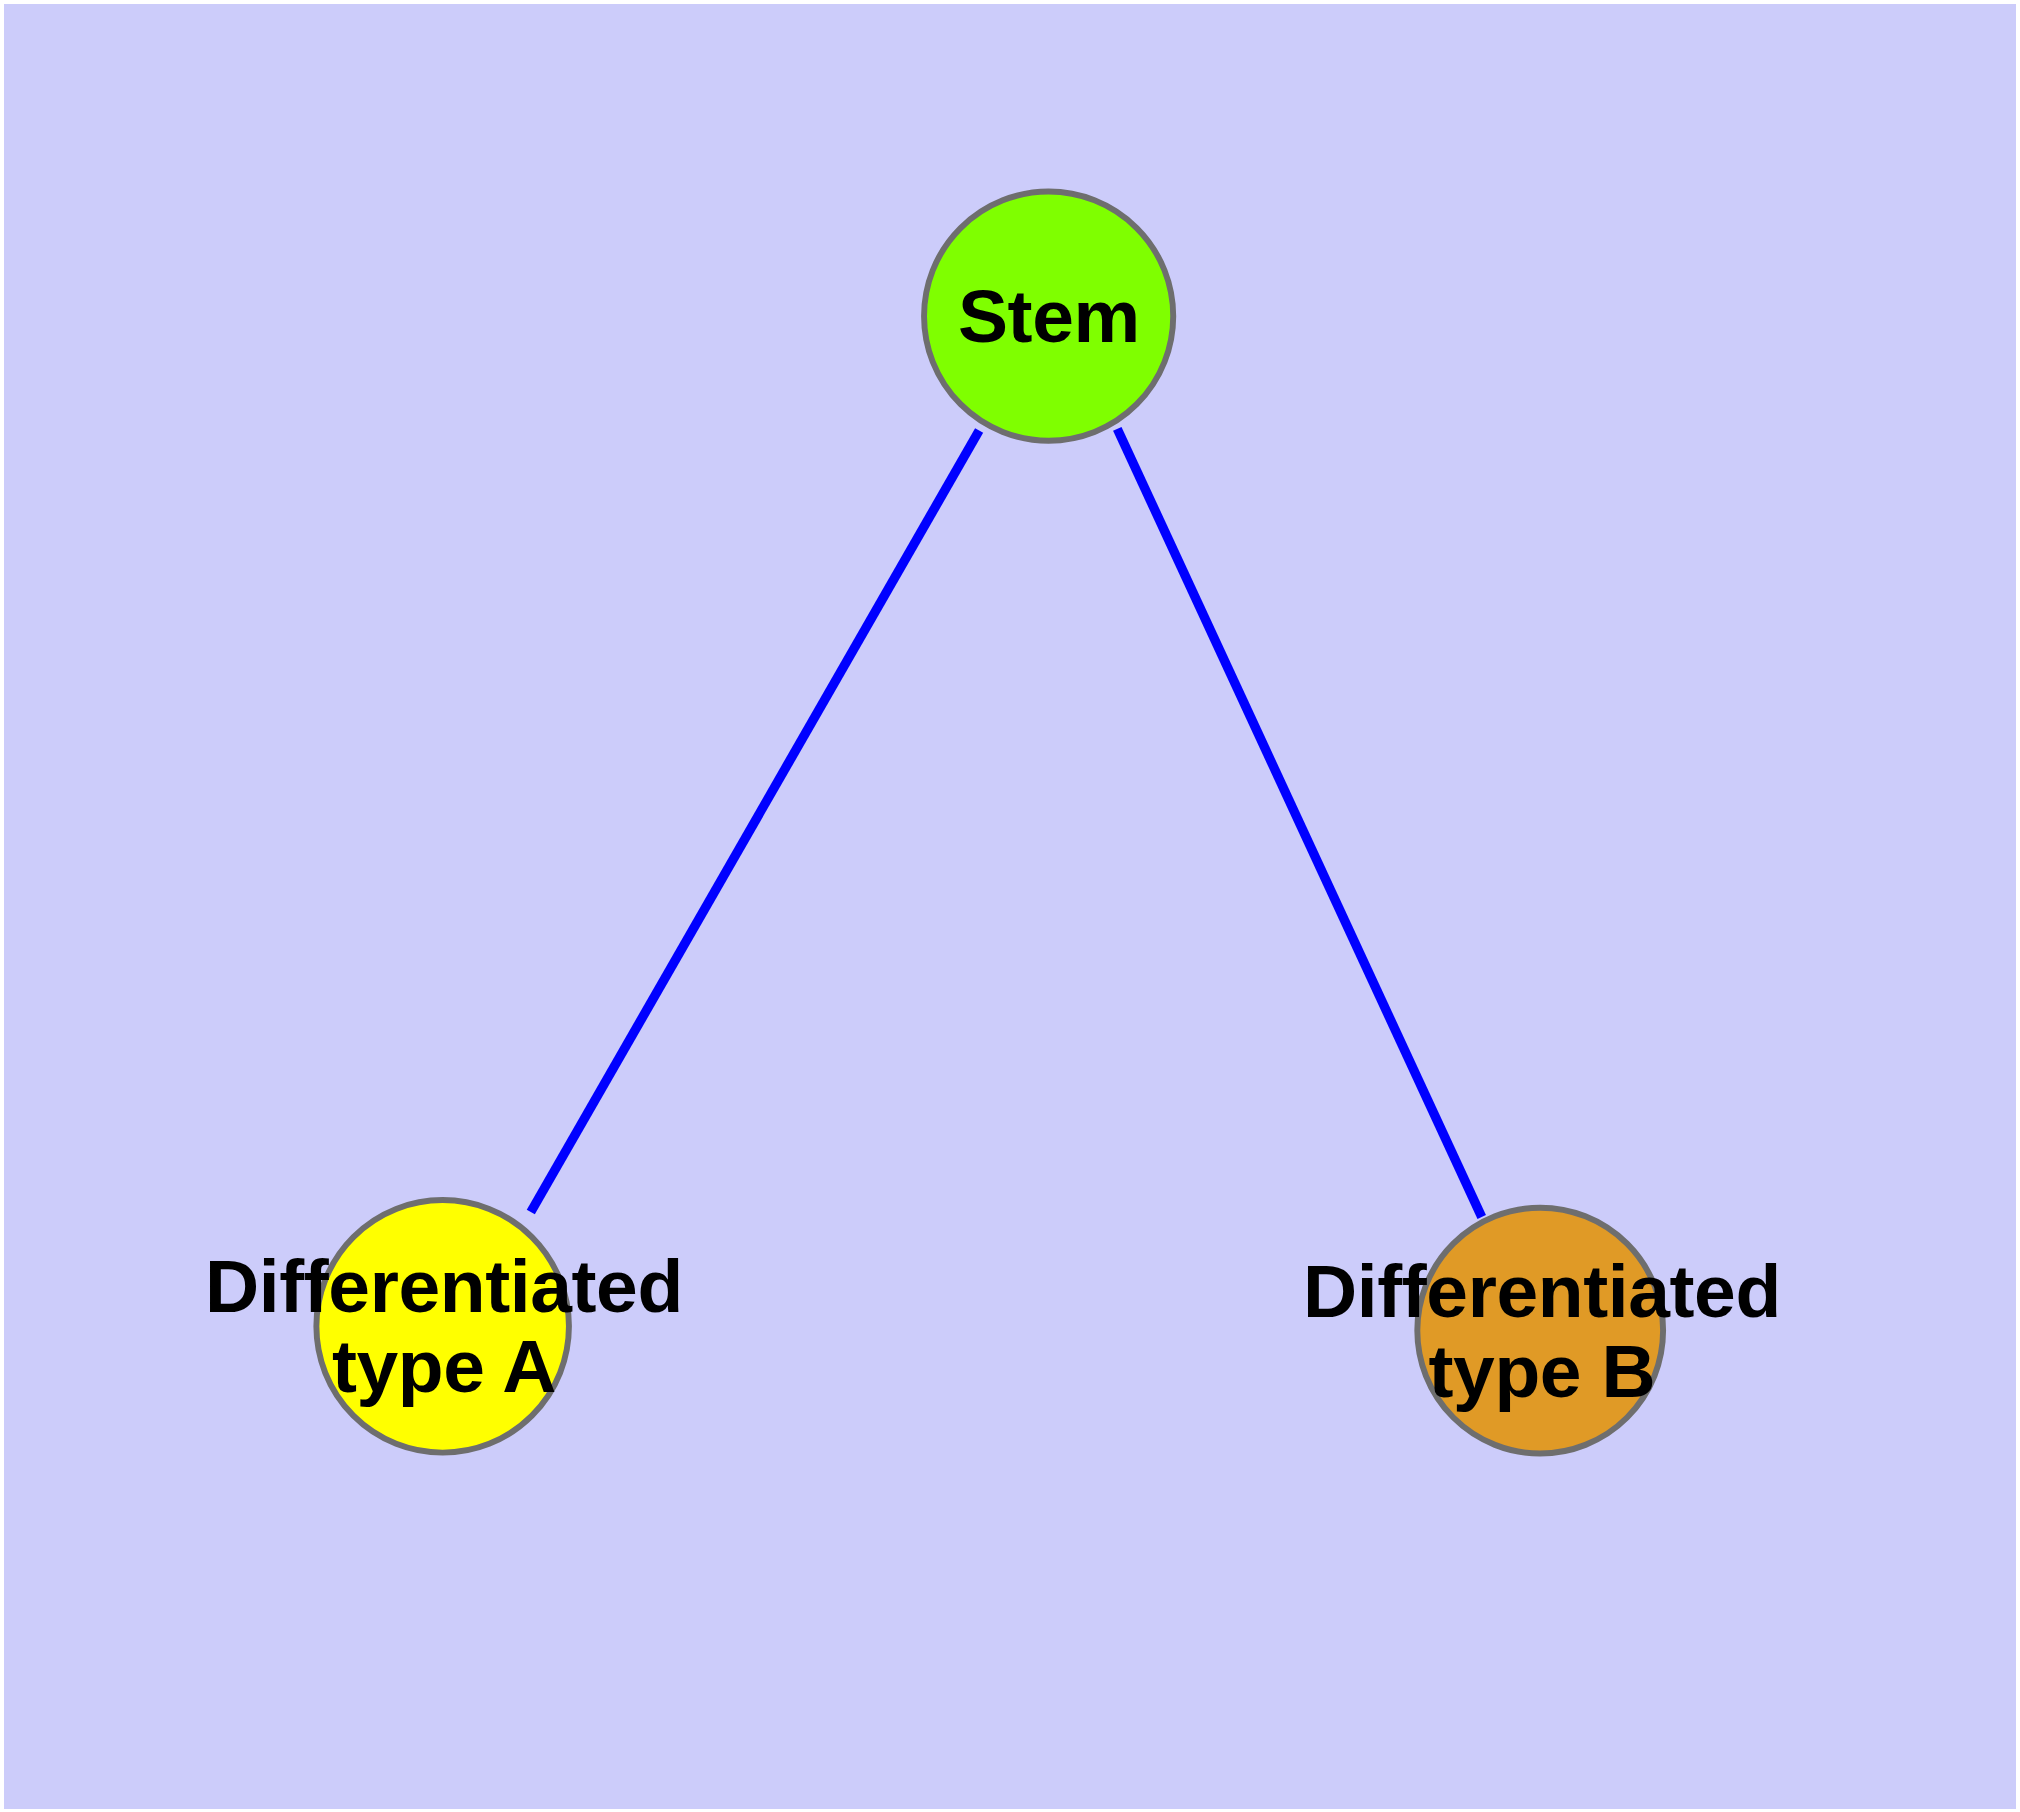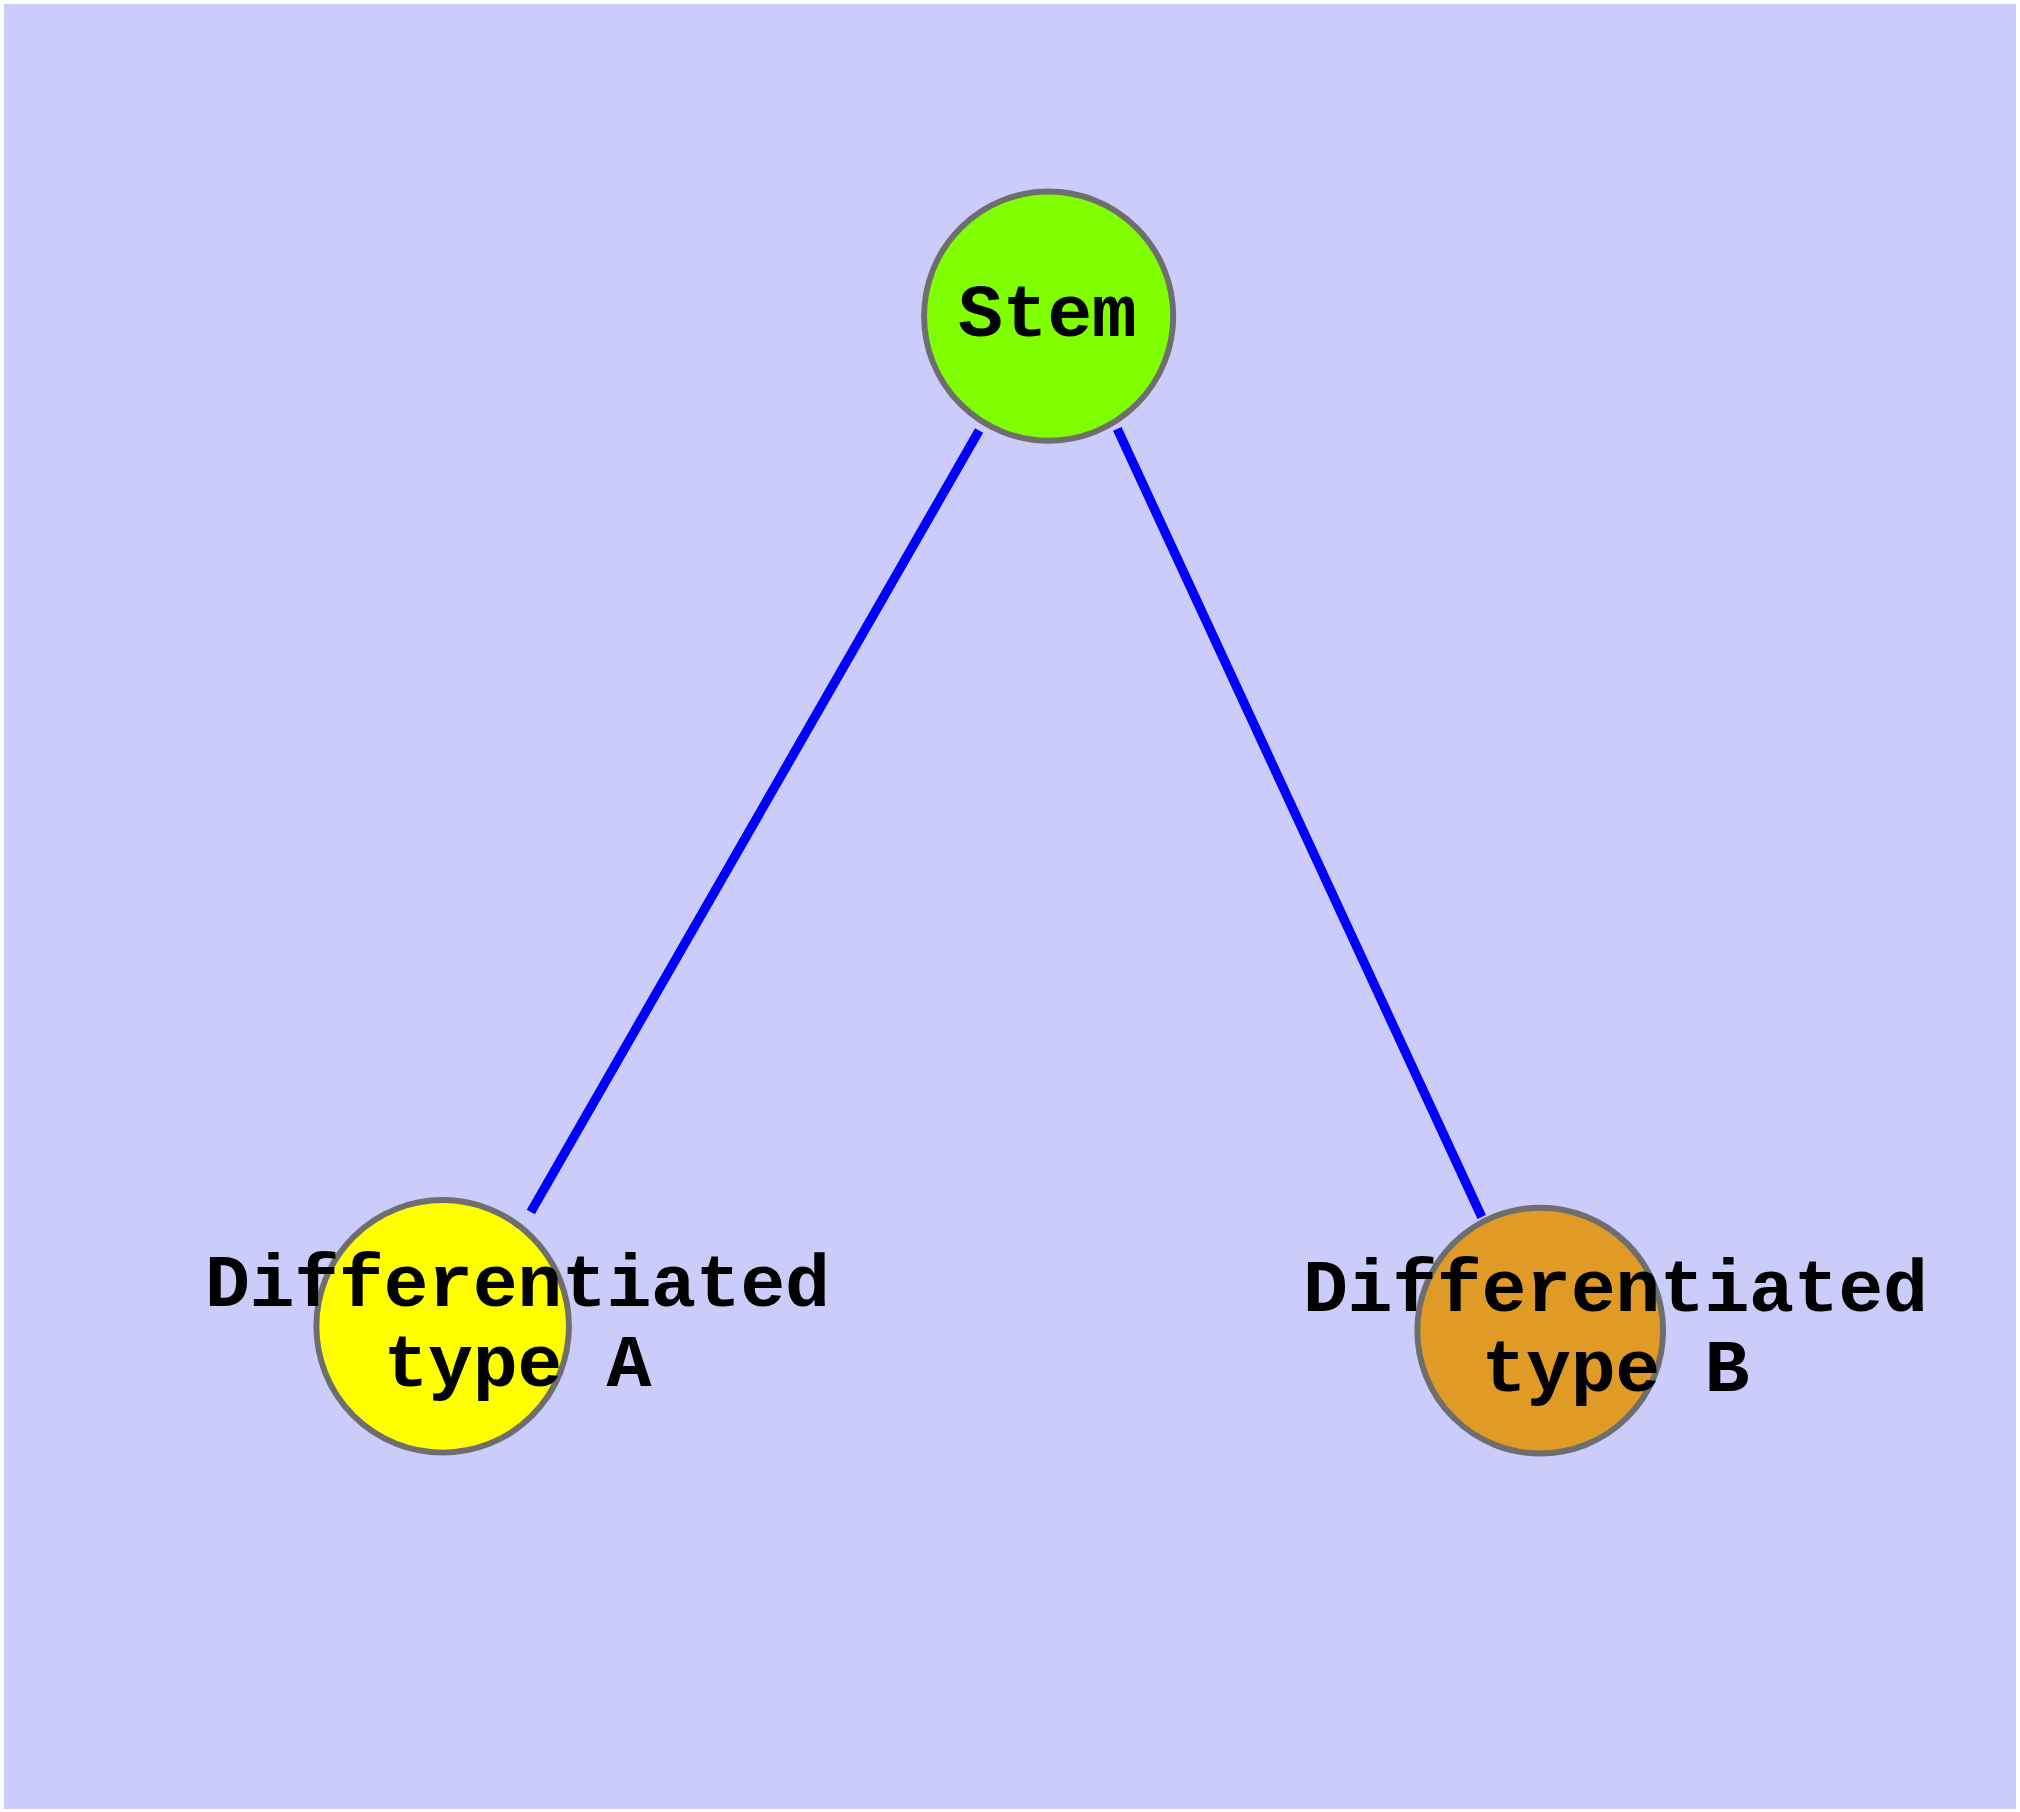--- a/index.html
+++ b/index.html
@@ -7,21 +7,21 @@
     margin: 0;
     padding: 0;
     background: #ffffff;
   }
   #canvas {
     position: relative;
     width: 2021px;
     height: 1812px;
     overflow: hidden;
     background: #ffffff;
-    font-family: Liberation Mono, monospace;
+    font-family: Liberation Sans, sans-serif;
   }
   #plot-area {
     position: absolute;
     left: 4.2px;
     top: 4.2px;
     width: 2012px;
     height: 1805px;
     background: #ccccfa;
   }
   #graph-svg {

